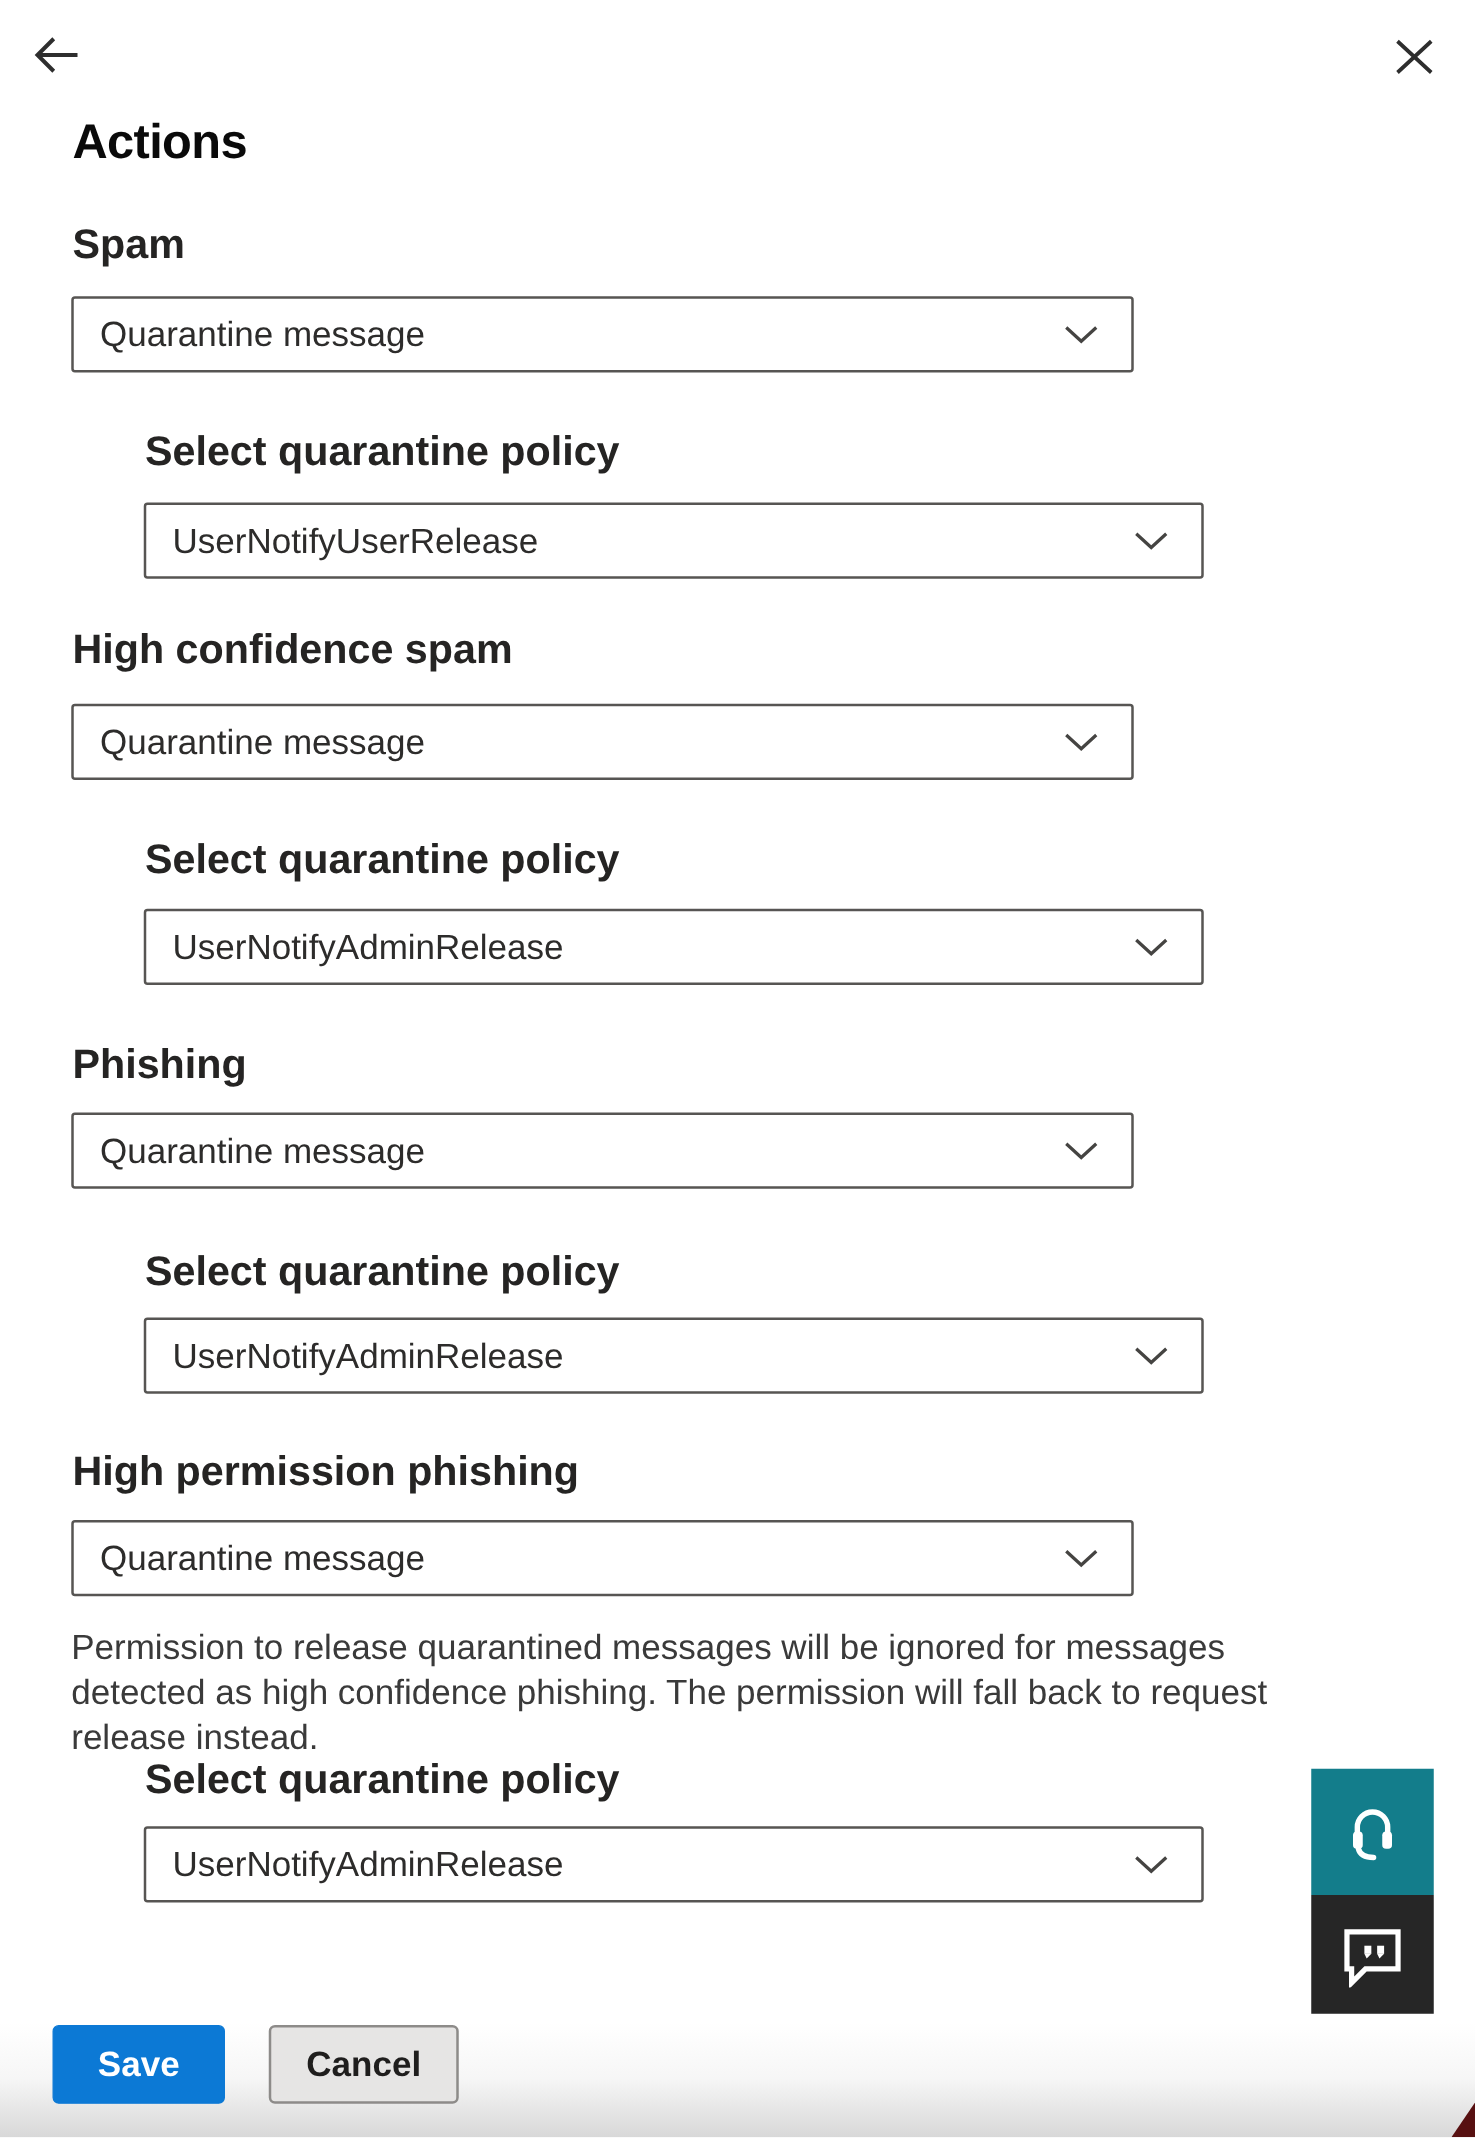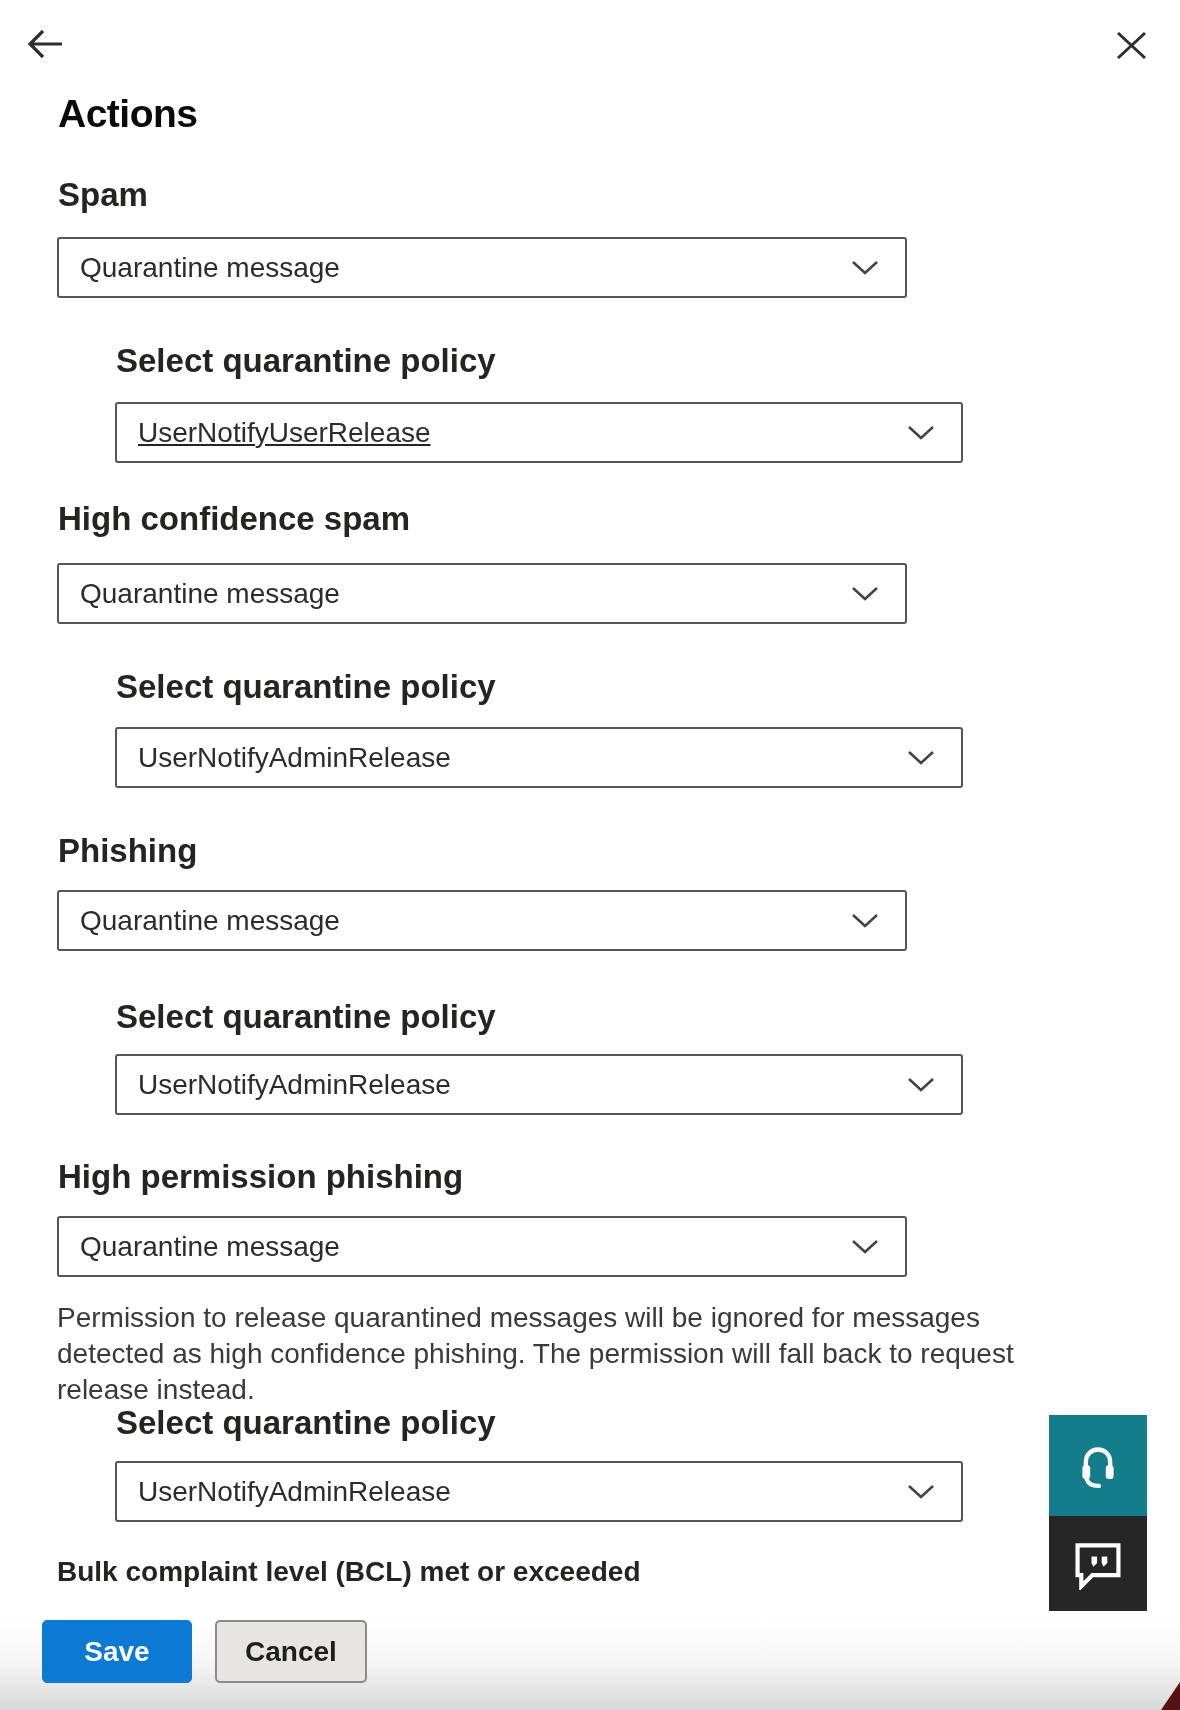--- a/index.html
+++ b/index.html
@@ -42,21 +42,21 @@
     position:absolute;left:0;bottom:0;width:1180px;height:118px;z-index:5;
     background:linear-gradient(180deg, rgba(255,255,255,0.55) 0%, #ffffff 22%, #f6f6f6 60%, #d8d8d8 100%);
   }
   .btn{
     position:absolute;top:28px;height:63px;box-sizing:border-box;
     font-family:"Liberation Sans","DejaVu Sans",sans-serif;
     font-size:28px;font-weight:600;
     display:flex;align-items:center;justify-content:center;
     border-radius:5px;cursor:pointer;
   }
-  .btn-save{left:42px;width:150px;background:#0c79d5;border:1px solid #0c79d5;color:#ffffff;}
+  .btn-save{left:42px;width:138px;background:#0c79d5;border:1px solid #0c79d5;color:#ffffff;}
   .btn-cancel{left:215px;width:152px;background:#e6e5e4;border:2px solid #8d8b89;color:#1f1e1d;font-weight:700;}
   .help-widget{position:absolute;left:1049px;top:1415px;width:98px;z-index:6;}
   .help-box{
     width:98px;border:none;padding:0;margin:0;cursor:pointer;
     display:flex;align-items:center;justify-content:center;line-height:0;
   }
   .help-headset{height:101px;}
   .help-chat{height:95px;}
   .corner-wedge{
     position:absolute;right:0;bottom:0;width:19px;height:28px;z-index:7;
@@ -84,21 +84,21 @@
 
   <div class="field-label" style="left:58px;top:176px;">Spam</div>
   <div class="dd dd-main" style="top:221px;">
     <span class="dd-value">Quarantine message</span>
     <svg class="chev" width="28" height="16" viewBox="0 0 28 16">
       <path d="M2 2 L14 13 L26 2" stroke="#454442" stroke-width="2.6" fill="none"></path>
     </svg>
   </div>
 
   <div class="field-label" style="left:116px;top:342px;">Select quarantine policy</div>
-  <div class="dd dd-ind" style="top:386px;text-decoration:underline;">
+  <div class="dd dd-ind" style="top:386px;">
     <span class="dd-value">UserNotifyUserRelease</span>
     <svg class="chev" width="28" height="16" viewBox="0 0 28 16">
       <path d="M2 2 L14 13 L26 2" stroke="#454442" stroke-width="2.6" fill="none"></path>
     </svg>
   </div>
 
   <div class="field-label" style="left:58px;top:500px;">High confidence spam</div>
   <div class="dd dd-main" style="top:547px;">
     <span class="dd-value">Quarantine message</span>
     <svg class="chev" width="28" height="16" viewBox="0 0 28 16">
@@ -141,21 +141,20 @@
   <div class="note">Permission to release quarantined messages will be ignored for messages detected as high confidence phishing. The permission will fall back to request release instead.</div>
 
   <div class="field-label" style="left:116px;top:1404px;">Select quarantine policy</div>
   <div class="dd dd-ind" style="top:1445px;">
     <span class="dd-value">UserNotifyAdminRelease</span>
     <svg class="chev" width="28" height="16" viewBox="0 0 28 16">
       <path d="M2 2 L14 13 L26 2" stroke="#454442" stroke-width="2.6" fill="none"></path>
     </svg>
   </div>
 
-  <div class="next-label">Bulk complaint level (BCL) met or exceeded</div>
 
   <div class="footer">
     <button class="btn btn-save" style="background: rgb(12, 121, 213);">Save</button>
     <button class="btn btn-cancel">Cancel</button>
   </div>
 
   <div class="help-widget">
     <button class="help-box help-headset" style="background: rgb(19, 125, 139);">
       <svg width="52" height="52" viewBox="0 0 60 60">
         <path d="M16 33 v-8 a14 14 0 0 1 28 0 v8" stroke="#ffffff" stroke-width="5" fill="none" stroke-linecap="round"></path>

